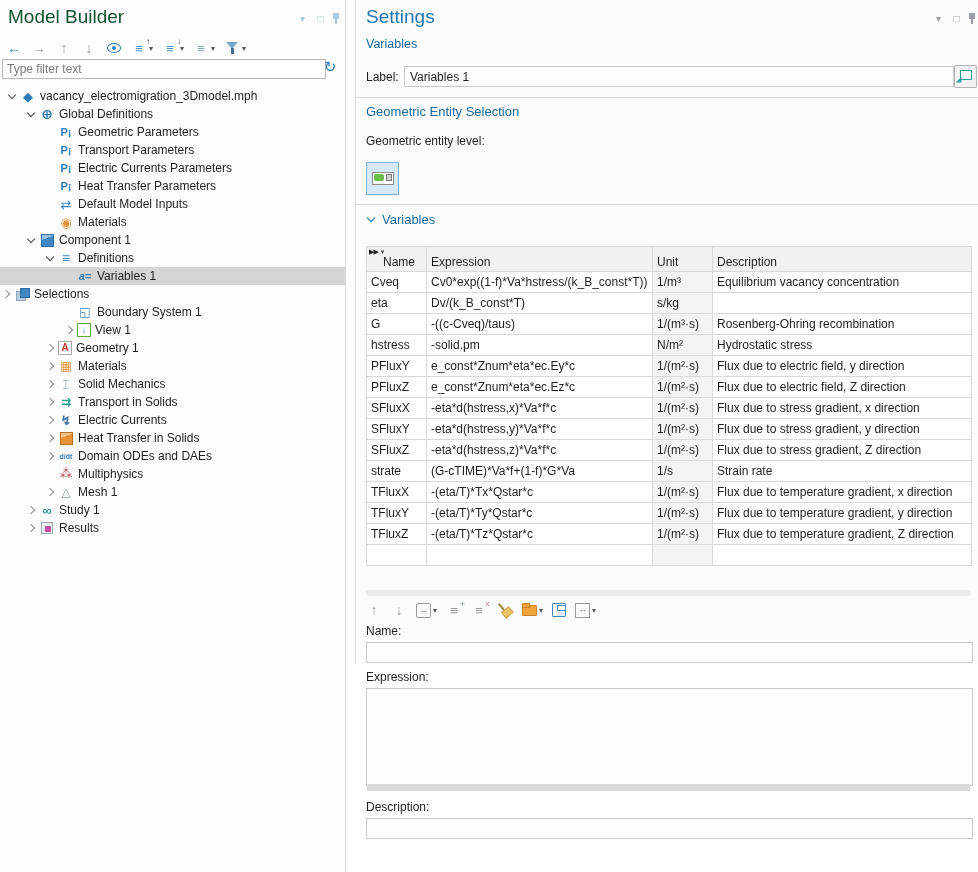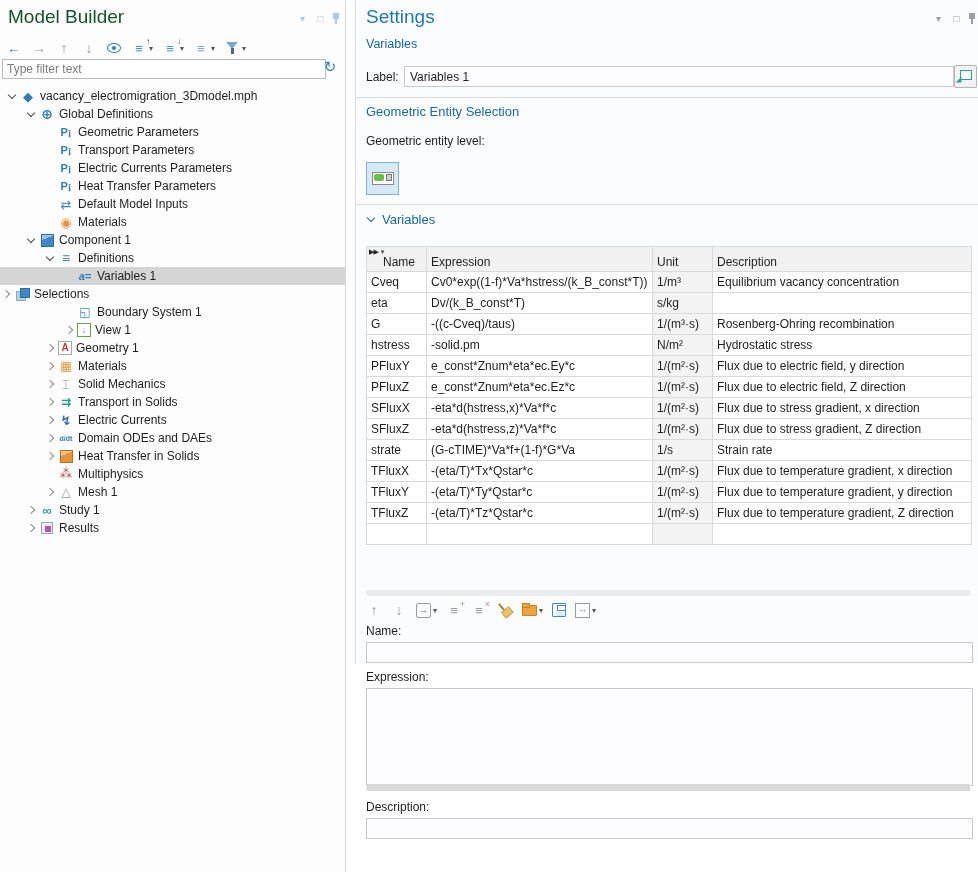--- a/index.html
+++ b/index.html
@@ -291,27 +291,27 @@
         <span class="ic ic-transport">⇉</span>
         <span class="lbl">Transport in Solids</span>
       </div>
       <div class="tree-row" style="padding-left: 44px;">
         <span class="chev col"></span>
         <span class="ic ic-electric-currents">↯</span>
         <span class="lbl">Electric Currents</span>
       </div>
       <div class="tree-row" style="padding-left: 44px;">
         <span class="chev col"></span>
+        <span class="ic ic-heat-transfer"></span>
+        <span class="lbl">Heat Transfer in Solids</span>
+      </div>
+      <div class="tree-row" style="padding-left: 44px;">
+        <span class="chev col"></span>
         <span class="ic ic-domain-odes">d/dt</span>
         <span class="lbl">Domain ODEs and DAEs</span>
-      </div>
-      <div class="tree-row" style="padding-left: 44px;">
-        <span class="chev col"></span>
-        <span class="ic ic-heat-transfer"></span>
-        <span class="lbl">Heat Transfer in Solids</span>
       </div>
       <div class="tree-row" style="padding-left: 44px;">
         <span class="chev"></span>
         <span class="ic ic-multiphysics">⁂</span>
         <span class="lbl">Multiphysics</span>
       </div>
       <div class="tree-row" style="padding-left: 44px;">
         <span class="chev col"></span>
         <span class="ic ic-mesh">△</span>
         <span class="lbl">Mesh 1</span>
@@ -415,20 +415,26 @@
             <td class="unit">1/(m²·s)</td>
             <td>Flux due to electric field, Z direction</td>
           </tr>
           <tr>
             <td>SFluxX</td>
             <td>-eta*d(hstress,x)*Va*f*c</td>
             <td class="unit">1/(m²·s)</td>
             <td>Flux due to stress gradient, x direction</td>
           </tr>
           <tr>
+            <td>SFluxY</td>
+            <td>-eta*d(hstress,y)*Va*f*c</td>
+            <td class="unit">1/(m²·s)</td>
+            <td>Flux due to stress gradient, y direction</td>
+          </tr>
+          <tr>
             <td>SFluxZ</td>
             <td>-eta*d(hstress,z)*Va*f*c</td>
             <td class="unit">1/(m²·s)</td>
             <td>Flux due to stress gradient, Z direction</td>
           </tr>
           <tr>
             <td>strate</td>
             <td>(G-cTIME)*Va*f+(1-f)*G*Va</td>
             <td class="unit">1/s</td>
             <td>Strain rate</td>

